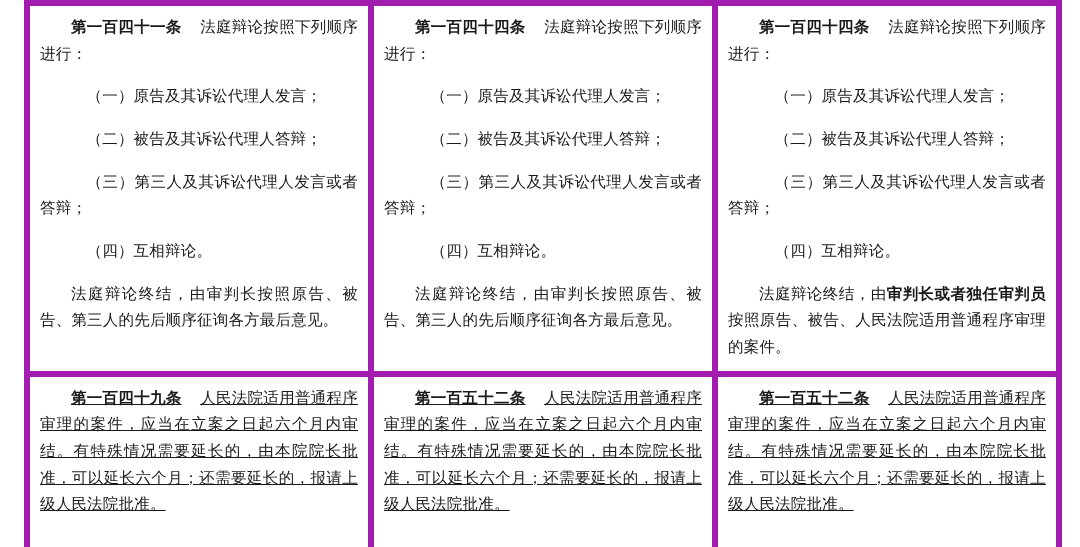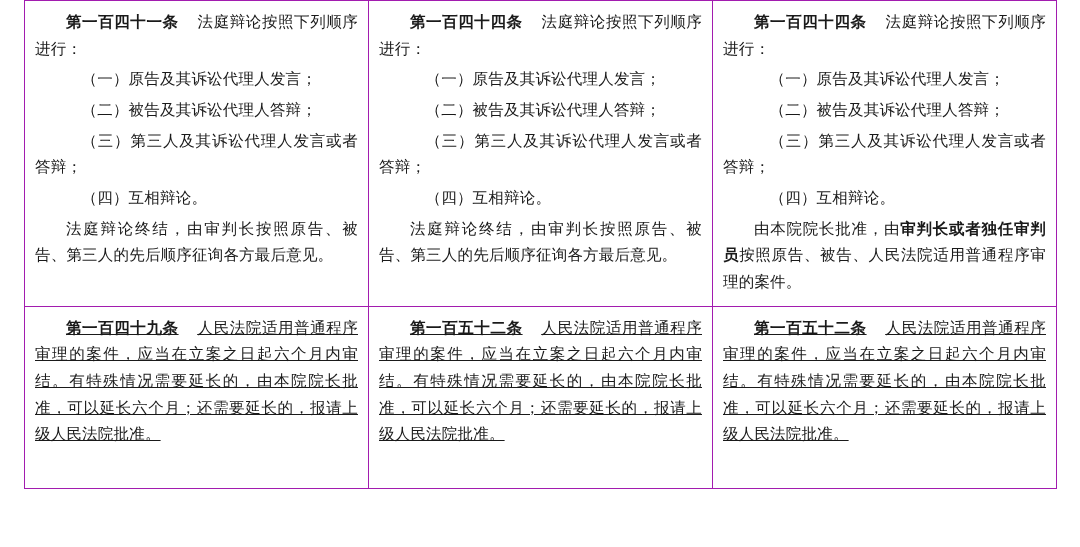--- a/index.html
+++ b/index.html
@@ -21,42 +21,42 @@
     box-sizing: border-box;
     background: #fff;
   }
   table.doc-table {
     border-collapse: collapse;
     width: 1032px;
     margin-left: 24px;
     table-layout: fixed;
   }
   table.doc-table td {
-    border: 1px solid #a21caf;
+    border: 6px solid #a21caf;
     vertical-align: top;
     padding: 8px 10px 10px 10px;
     box-sizing: border-box;
   }
   col.c1 { width: 344px; }
   col.c2 { width: 344px; }
   col.c3 { width: 344px; }
 
   .row-articles td { height: 283px; }
   .row-procedure td { height: 182px; text-decoration: underline; }
   .row-section td { height: 72px; vertical-align: middle; }
 
   .para {
     font-size: 15.5px;
     line-height: 1.72;
     text-align: justify;
     text-justify: inter-ideograph;
     margin: 0;
     letter-spacing: 0.2px;
   }
-  .para + .para { margin-top: 4px; }
+  .para + .para { margin-top: 16px; }
   .indent { text-indent: 2em; }
   .indent3 { text-indent: 3em; }
   .art-title {
     font-weight: bold;
   }
   .gap {
     display: inline-block;
     width: 1.2em;
   }
   .bold { font-weight: bold; }
@@ -94,21 +94,21 @@
           <p class="para indent3">（三）第三人及其诉讼代理人发言或者答辩；</p>
           <p class="para indent3">（四）互相辩论。</p>
           <p class="para indent"><span>法庭辩论终结，由审判长按照原告、被告、第三人的先后顺序征询各方最后意见。</span><span class="bold"></span><span></span></p>
         </td>
         <td>
           <p class="para indent"><span class="art-title">第一百四十四条</span><span class="gap"></span><span>法庭辩论按照下列顺序进行：</span></p>
           <p class="para indent3">（一）原告及其诉讼代理人发言；</p>
           <p class="para indent3">（二）被告及其诉讼代理人答辩；</p>
           <p class="para indent3">（三）第三人及其诉讼代理人发言或者答辩；</p>
           <p class="para indent3">（四）互相辩论。</p>
-          <p class="para indent"><span>由本院院长批准，由</span><span class="bold">审判长或者独任审判员</span><span>按照原告、被告、人民法院适用普通程序审理的案件。</span></p>
+          <p class="para indent"><span>法庭辩论终结，由</span><span class="bold">审判长或者独任审判员</span><span>按照原告、被告、人民法院适用普通程序审理的案件。</span></p>
         </td>
       </tr>
       <tr class="row-procedure">
         <td>
           <p class="para indent"><span class="art-title">第一百四十九条</span><span class="gap"></span><span>人民法院适用普通程序审理的案件，应当在立案之日起六个月内审结。有特殊情况需要延长的，由本院院长批准，可以延长六个月；还需要延长的，报请上级人民法院批准。</span></p>
         </td>
         <td>
           <p class="para indent"><span class="art-title">第一百五十二条</span><span class="gap"></span><span>人民法院适用普通程序审理的案件，应当在立案之日起六个月内审结。有特殊情况需要延长的，由本院院长批准，可以延长六个月；还需要延长的，报请上级人民法院批准。</span></p>
         </td>
         <td>

